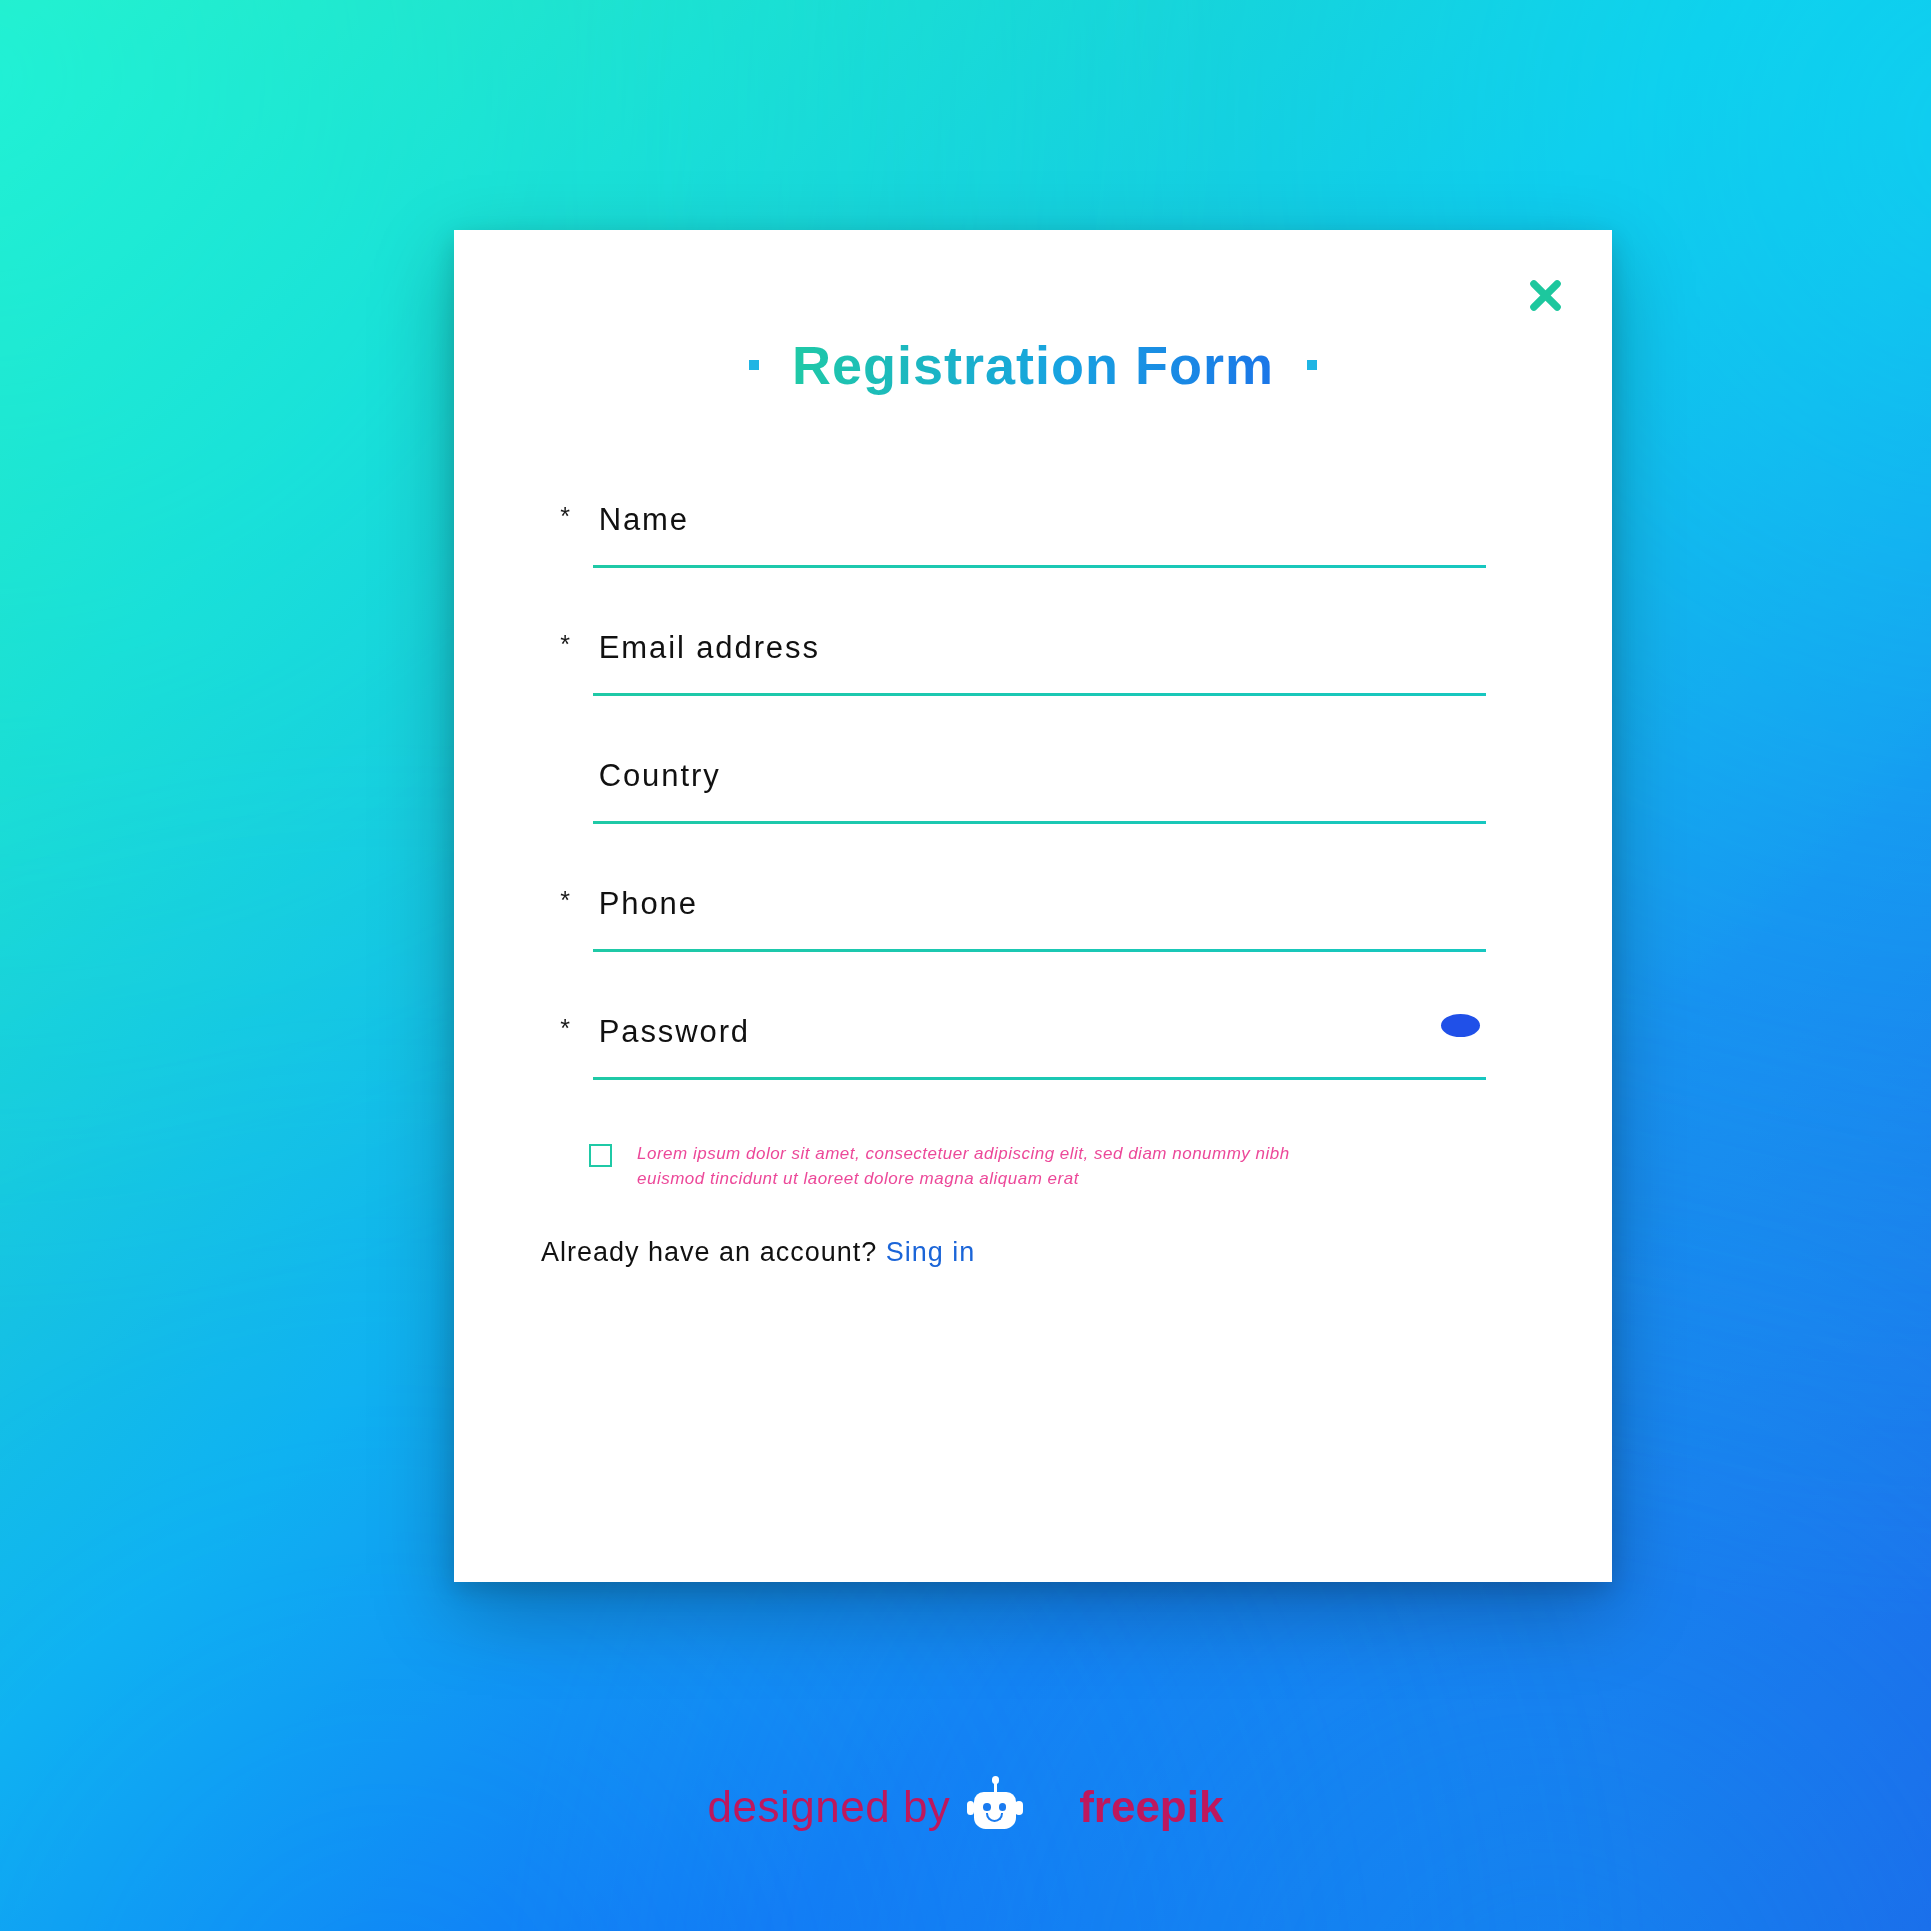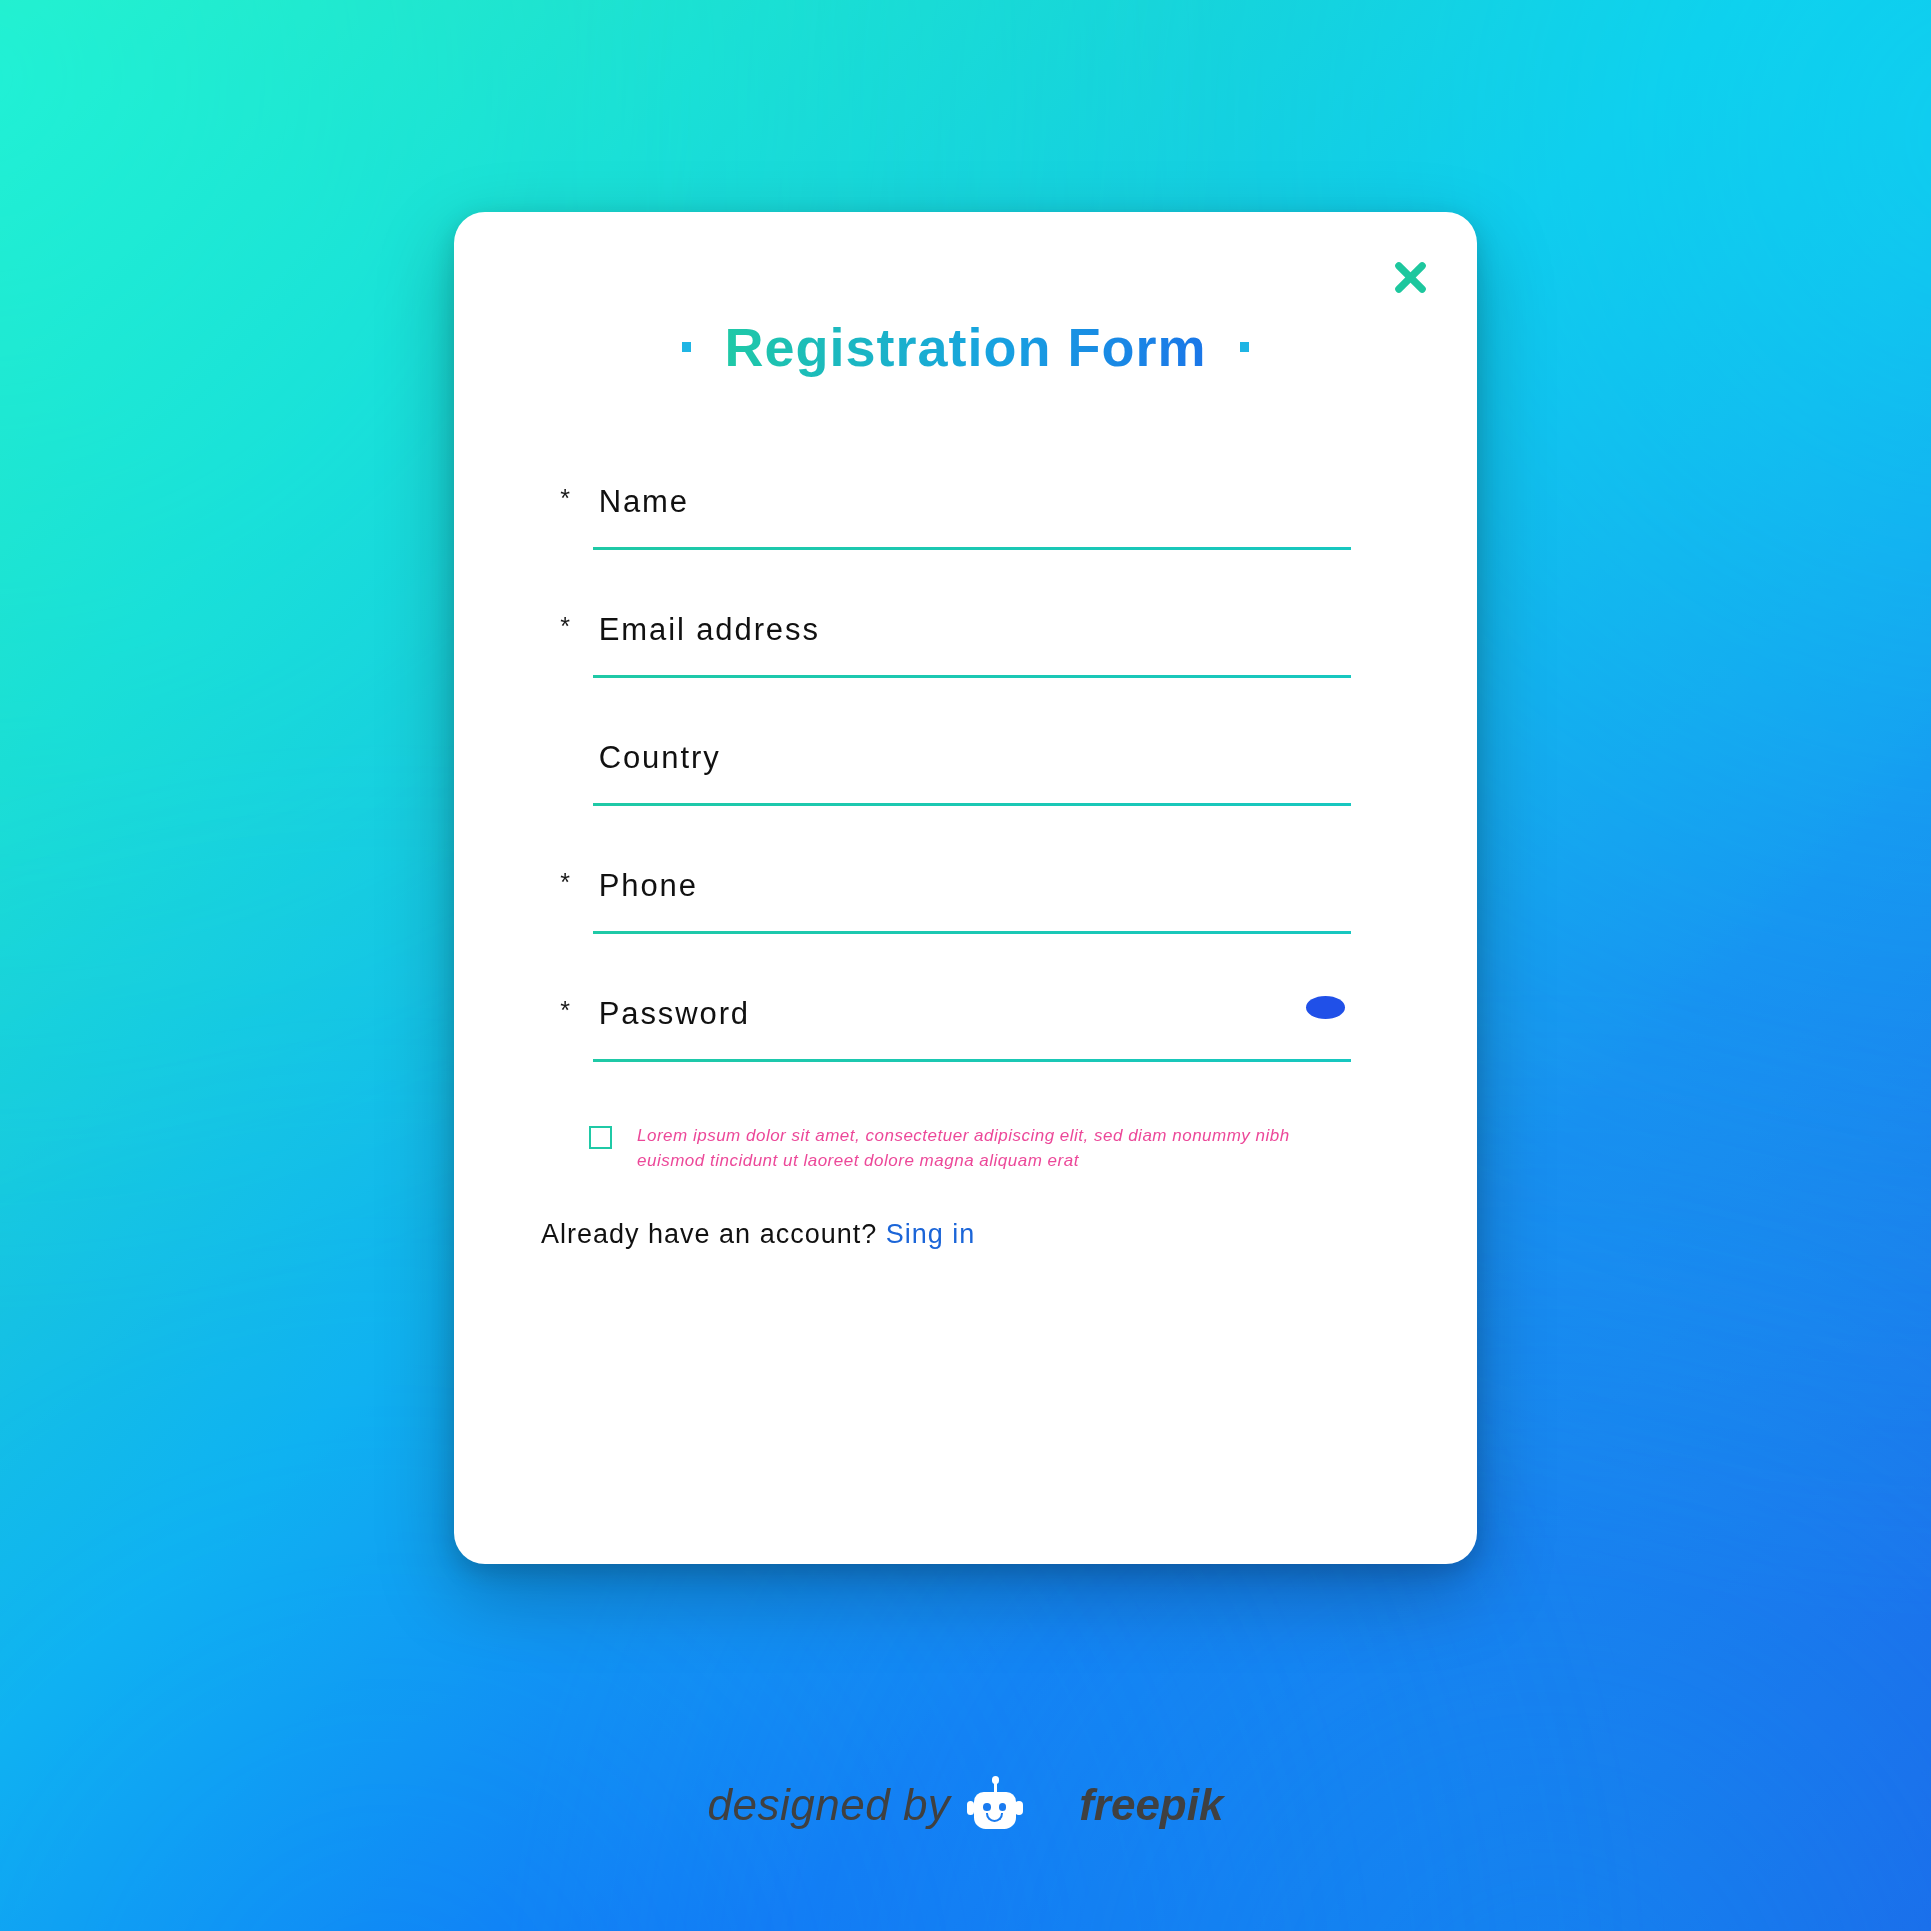--- a/index.html
+++ b/index.html
@@ -16,26 +16,25 @@
   }
   .blob { position: absolute; border-radius: 50%; mix-blend-mode: overlay; opacity: .55; filter: blur(1.9px); }
   .blob.a { width: 2124px; height: 2124px; left: -869px; top: -772px; background: radial-gradient(circle at 40% 40%, #2adfff 0%, rgba(42,223,255,0) 70%); }
   .blob.b { width: 2510px; height: 2510px; right: -1062px; top: -869px; background: radial-gradient(circle at 60% 40%, #30f0a7 0%, rgba(48,240,167,0) 70%); }
   .blob.c { width: 2703px; height: 2703px; left: -966px; bottom: -1448px; background: radial-gradient(circle at 50% 50%, #1e6cff 0%, rgba(30,108,255,0) 70%); opacity: .5; }
   .blob.d { width: 2124px; height: 2124px; right: -676px; bottom: -1159px; background: radial-gradient(circle at 50% 50%, #1ac8c2 0%, rgba(26,200,194,0) 70%); opacity: .45; }
 
   
   .card {
     position: absolute;
-    left: 454px; top: 212px;
-    width: 1023px; height: 1352px;
+    left: 454px; top: 230px;
+    width: 1158px; height: 1352px;
     background: #ffffff;
     box-shadow: 0 29px 77px rgba(0,0,0,.25), 0 7.7px 23px rgba(0,0,0,.15);
     padding: 77px 87px 58px 87px;
-    border-radius: 31px;
   }
   .close {
     position: absolute; top: 46px; right: 46px;
     width: 42px; height: 42px; cursor: pointer;
     display: flex; align-items: center; justify-content: center;
   }
   .close svg { width: 35px; height: 35px; }
   .close svg line { stroke: #1dc79e; stroke-width: 5; stroke-linecap: round; }
 
   .title-row {
@@ -97,24 +96,23 @@
   }
   .signin {
     margin-top: 46px; text-align: left;
     font-size: 27px; letter-spacing: 1px; color: #111;
   }
   .signin a { color: #1b65d8; text-decoration: none; cursor: pointer; }
 
   
   .attrib {
     position: absolute; left: 0; right: 0; bottom: 97px;
-    text-align: center; color: #404040; font-size: 44px; font-weight: 400;
-    display: flex; justify-content: center; gap: 17.4px;
+    text-align: center; color: #be185d; font-size: 44px; font-weight: 400;
+    display: flex; align-items: center; justify-content: center; gap: 17.4px;
     letter-spacing: 0.5px;
-    font-style: italic;
   }
   .attrib .by { font-weight: 300; }
   .attrib .brand { font-weight: 700; letter-spacing: 0; margin-left: 40px; }
   .face {
     width: 54px; height: 54px; position: relative; display: inline-block;
   }
   .face .head { width: 42px; height: 37px; background: #fff; border-radius: 9.7px 9.7px 11.6px 11.6px; position: absolute; left: 5.8px; top: 11.6px; }
   .face .eye1, .face .eye2 { width: 7.7px; height: 7.7px; background: #1a7bf0; border-radius: 50%; position: absolute; top: 23px; }
   .face .eye1 { left: 15.4px; } .face .eye2 { left: 31px; }
   .face .smile { width: 17.4px; height: 8.7px; border: 2.9px solid #1a7bf0; border-top: none; border-radius: 0 0 11.6px 11.6px; position: absolute; left: 18.3px; top: 33px; }

